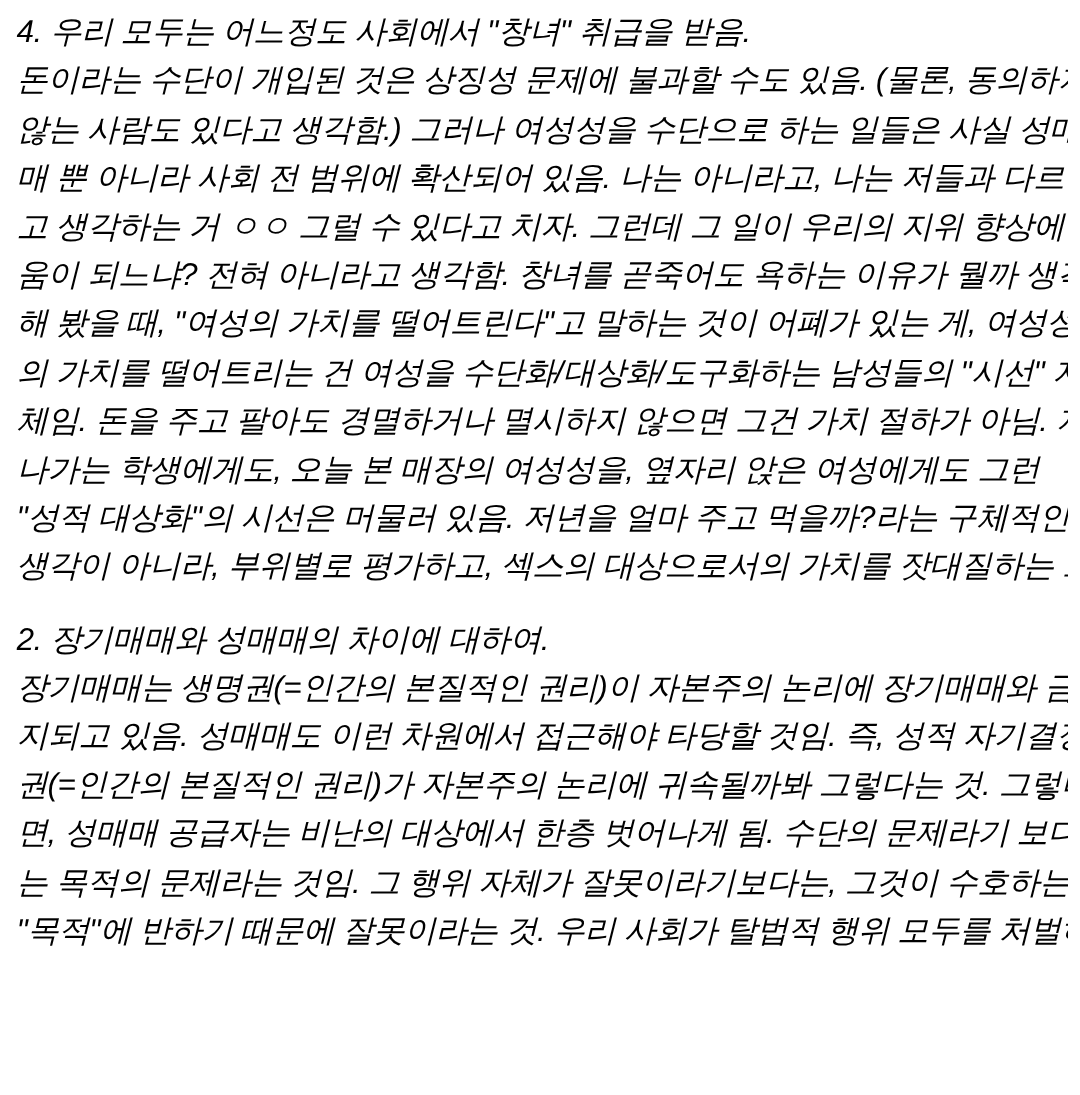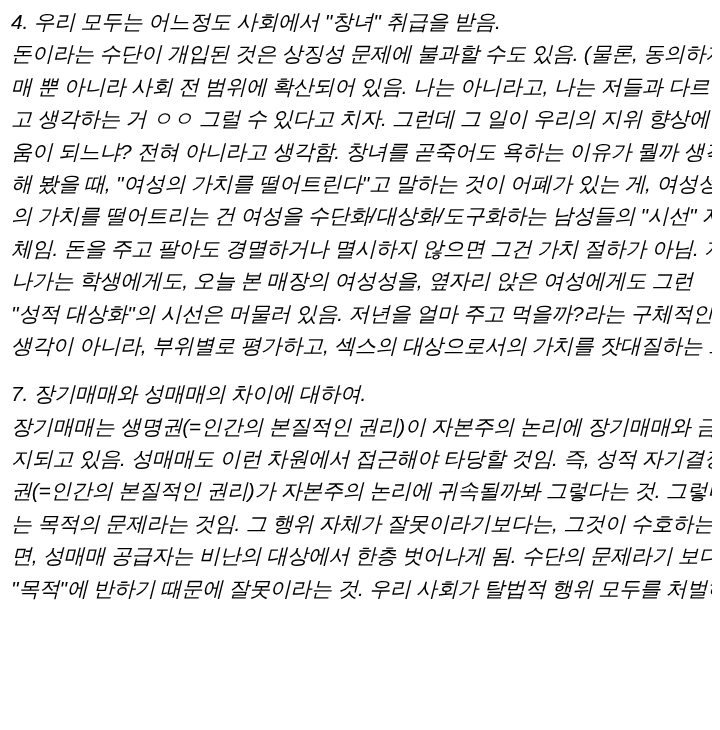--- a/index.html
+++ b/index.html
@@ -33,36 +33,37 @@
   }
 </style>
 </head>
 <body>
 
 <div class="doc">
 
   <div>
     <div class="line">4. 우리 모두는 어느정도 사회에서 "창녀" 취급을 받음.</div>
     <div class="line">돈이라는 수단이 개입된 것은 상징성 문제에 불과할 수도 있음. (물론, 동의하지</div>
+    <div class="line">않는 사람도 있다고 생각함.) 그러나 여성성을 수단으로 하는 일들은 사실 성매</div>
     <div class="line">매 뿐 아니라 사회 전 범위에 확산되어 있음. 나는 아니라고, 나는 저들과 다르다</div>
     <div class="line">고 생각하는 거 ㅇㅇ 그럴 수 있다고 치자. 그런데 그 일이 우리의 지위 향상에 도</div>
     <div class="line">움이 되느냐? 전혀 아니라고 생각함. 창녀를 곧죽어도 욕하는 이유가 뭘까 생각</div>
     <div class="line">해 봤을 때, "여성의 가치를 떨어트린다"고 말하는 것이 어폐가 있는 게, 여성성</div>
     <div class="line">의 가치를 떨어트리는 건 여성을 수단화/대상화/도구화하는 남성들의 "시선" 자</div>
     <div class="line">체임. 돈을 주고 팔아도 경멸하거나 멸시하지 않으면 그건 가치 절하가 아님. 지</div>
     <div class="line">나가는 학생에게도, 오늘 본 매장의 여성성을, 옆자리 앉은 여성에게도 그런</div>
     <div class="line">"성적 대상화"의 시선은 머물러 있음. 저년을 얼마 주고 먹을까?라는 구체적인</div>
     <div class="line">생각이 아니라, 부위별로 평가하고, 섹스의 대상으로서의 가치를 잣대질하는 그</div>
   </div>
 
   <div class="section-gap"></div>
 
   <div>
-    <div class="line">7. 장기매매와 성매매의 차이에 대하여.</div>
+    <div class="line">2. 장기매매와 성매매의 차이에 대하여.</div>
     <div class="line">장기매매는 생명권(=인간의 본질적인 권리)이 자본주의 논리에 장기매매와 금</div>
     <div class="line">지되고 있음. 성매매도 이런 차원에서 접근해야 타당할 것임. 즉, 성적 자기결정</div>
     <div class="line">권(=인간의 본질적인 권리)가 자본주의 논리에 귀속될까봐 그렇다는 것. 그렇다</div>
+    <div class="line">면, 성매매 공급자는 비난의 대상에서 한층 벗어나게 됨. 수단의 문제라기 보다</div>
     <div class="line">는 목적의 문제라는 것임. 그 행위 자체가 잘못이라기보다는, 그것이 수호하는</div>
-    <div class="line">면, 성매매 공급자는 비난의 대상에서 한층 벗어나게 됨. 수단의 문제라기 보다</div>
     <div class="line">"목적"에 반하기 때문에 잘못이라는 것. 우리 사회가 탈법적 행위 모두를 처벌하</div>
   </div>
 
 </div>
 
 </body></html>

